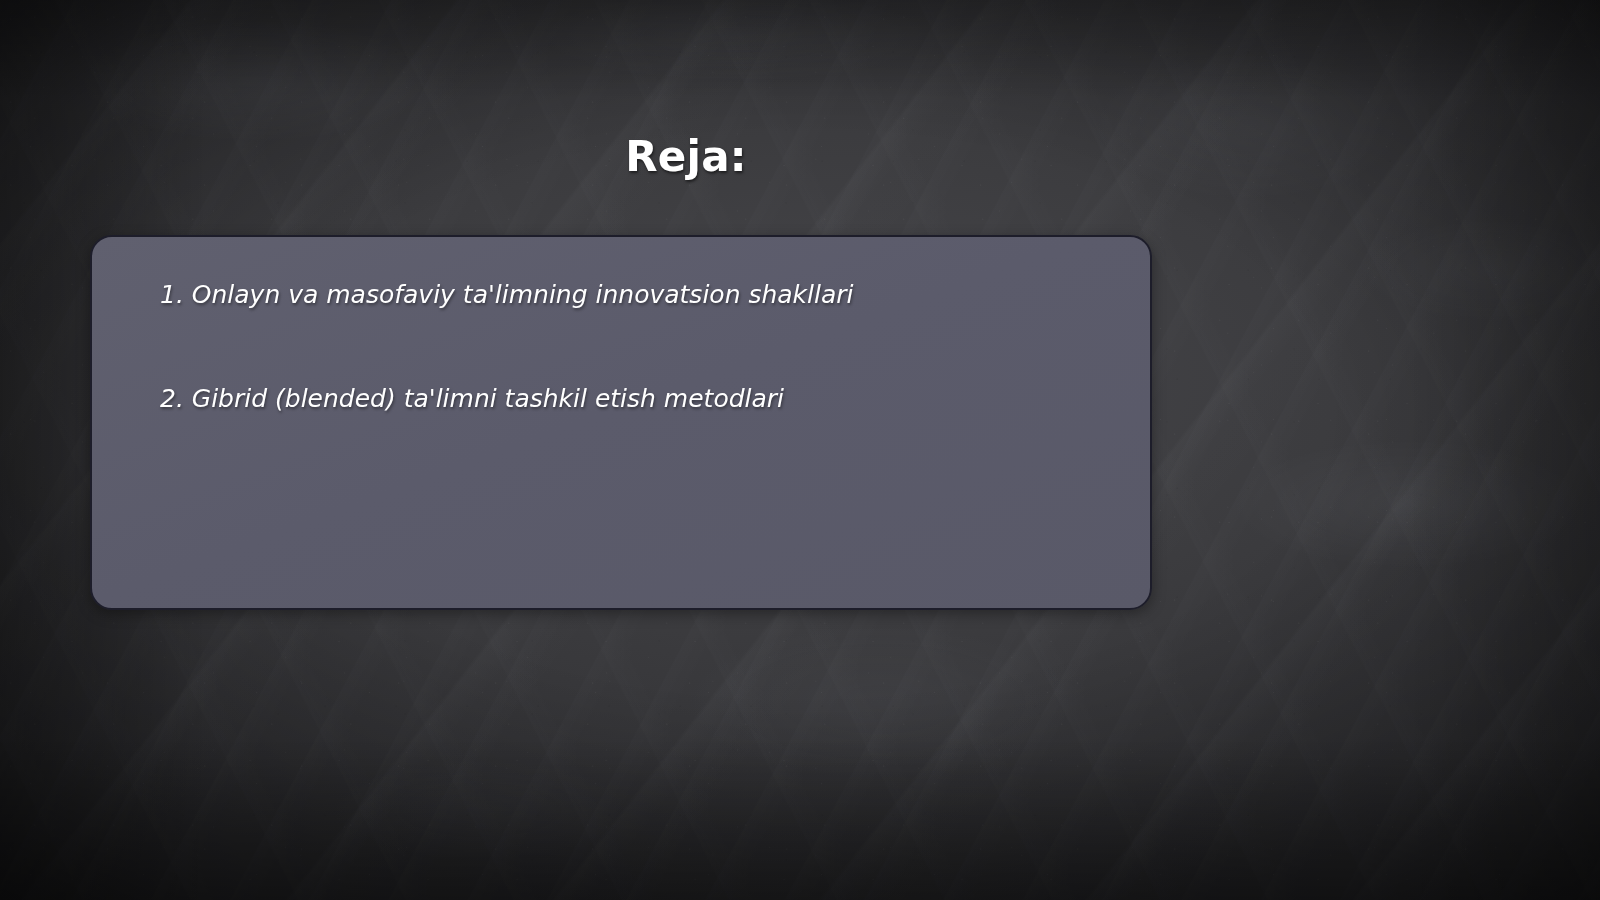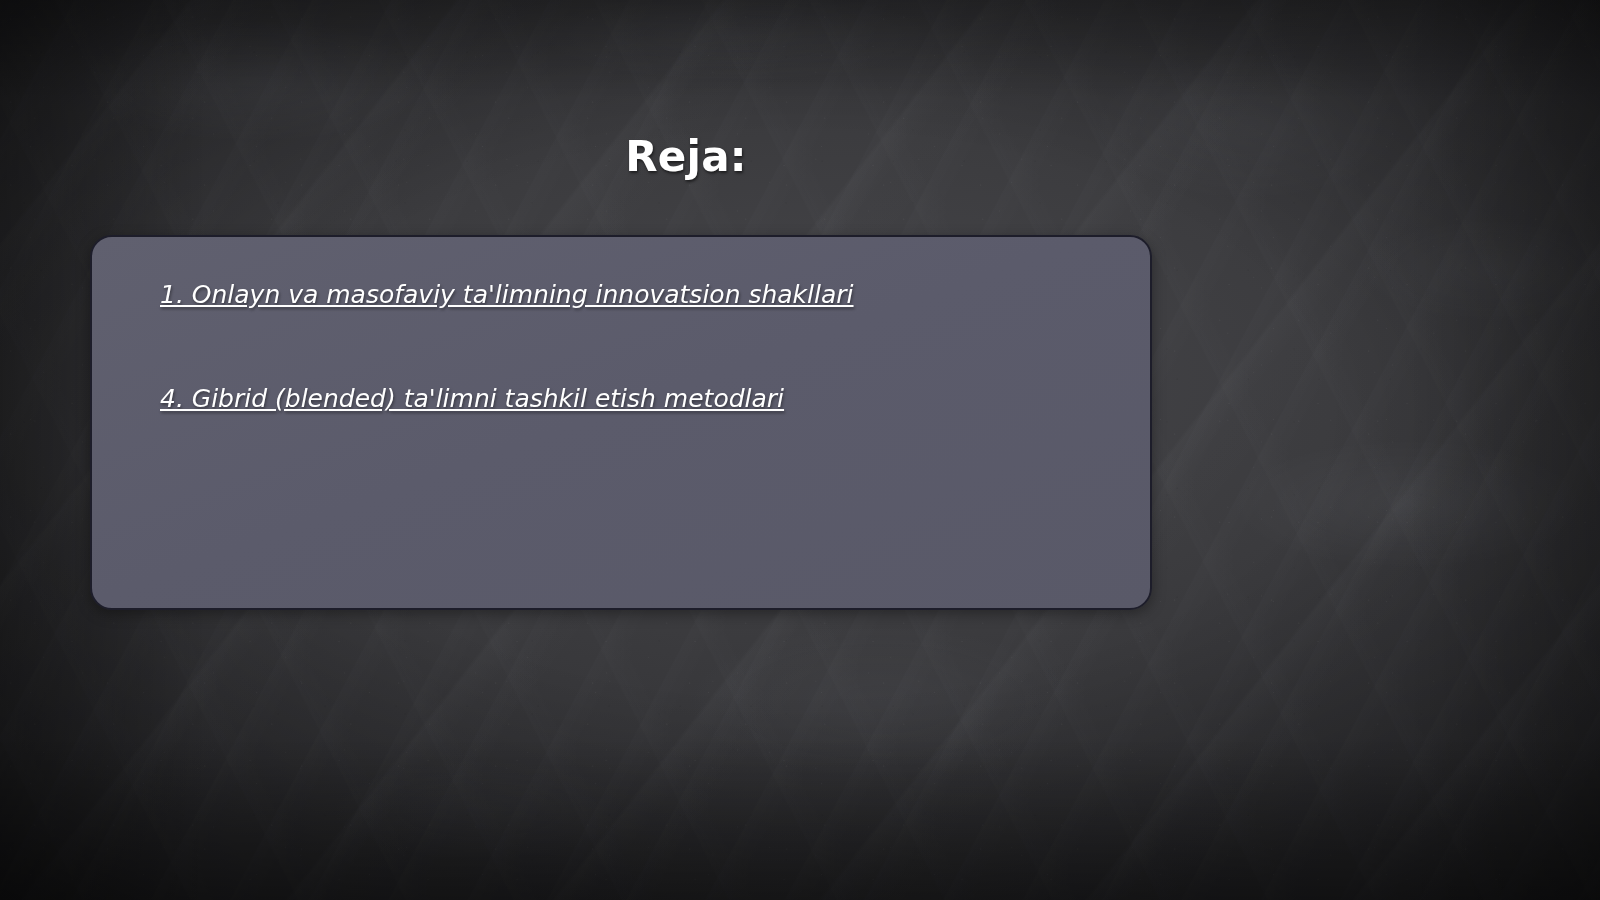--- a/index.html
+++ b/index.html
@@ -142,38 +142,37 @@
   .plan-item {
     font-family:"DejaVu Sans", sans-serif;
     font-style:italic;
     font-size:25px;
     font-weight:500;
     color:#ffffff;
     line-height:1.25;
     margin-bottom:73px;
     white-space:nowrap;
     text-shadow:1px 2px 3px rgba(0,0,0,.42);
-    text-decoration:underline;
   }
   .plan-item:last-child { margin-bottom:0; }
 </style>
 </head>
 <body>
 
 <div class="slide">
 
   <div class="chalk-base"></div>
   <div class="chalk-smudge-a"></div>
   <div class="chalk-streaks"></div>
   <div class="chalk-streaks-2"></div>
   <div class="chalk-grain"></div>
   <div class="chalk-vignette"></div>
 
   <h1 class="slide-title">Reja:</h1>
 
   <div class="plan-card">
     <ul class="plan-list">
       <li class="plan-item">1. Onlayn va masofaviy ta'limning innovatsion shakllari</li>
-      <li class="plan-item">4. Gibrid (blended) ta'limni tashkil etish metodlari</li>
+      <li class="plan-item">2. Gibrid (blended) ta'limni tashkil etish metodlari</li>
     </ul>
   </div>
 
 </div>
 
 </body></html>

